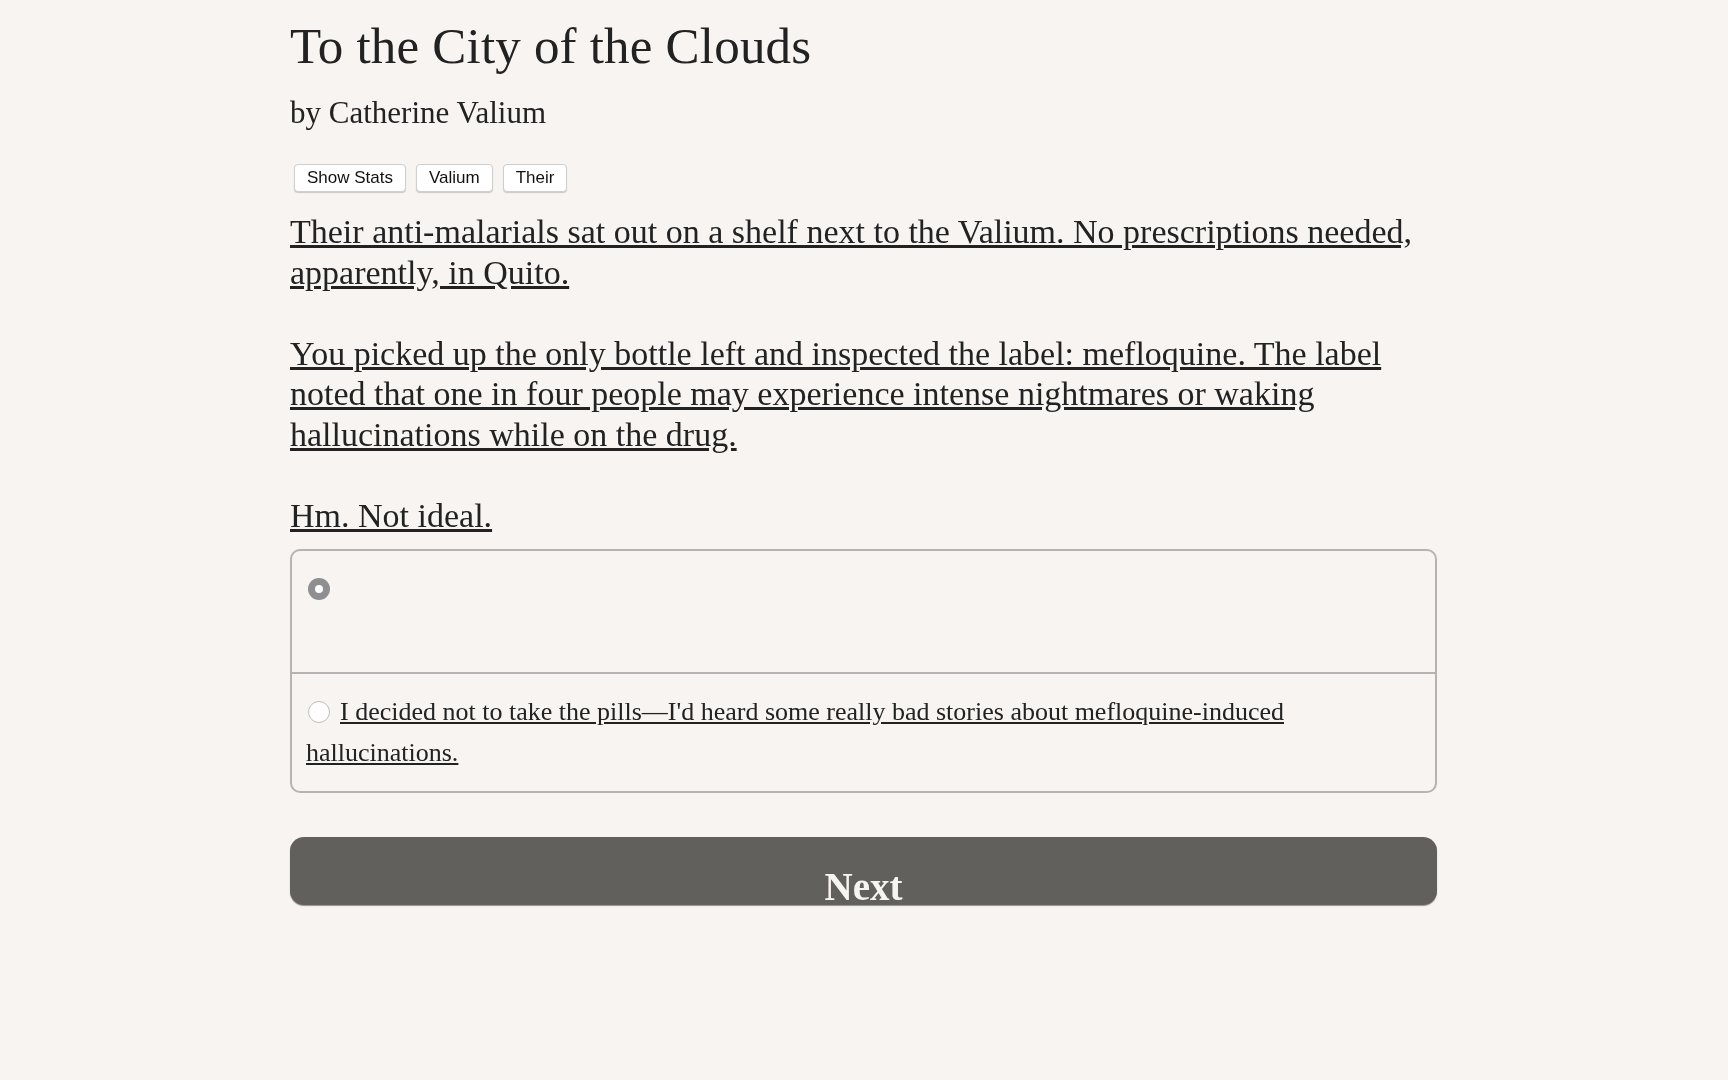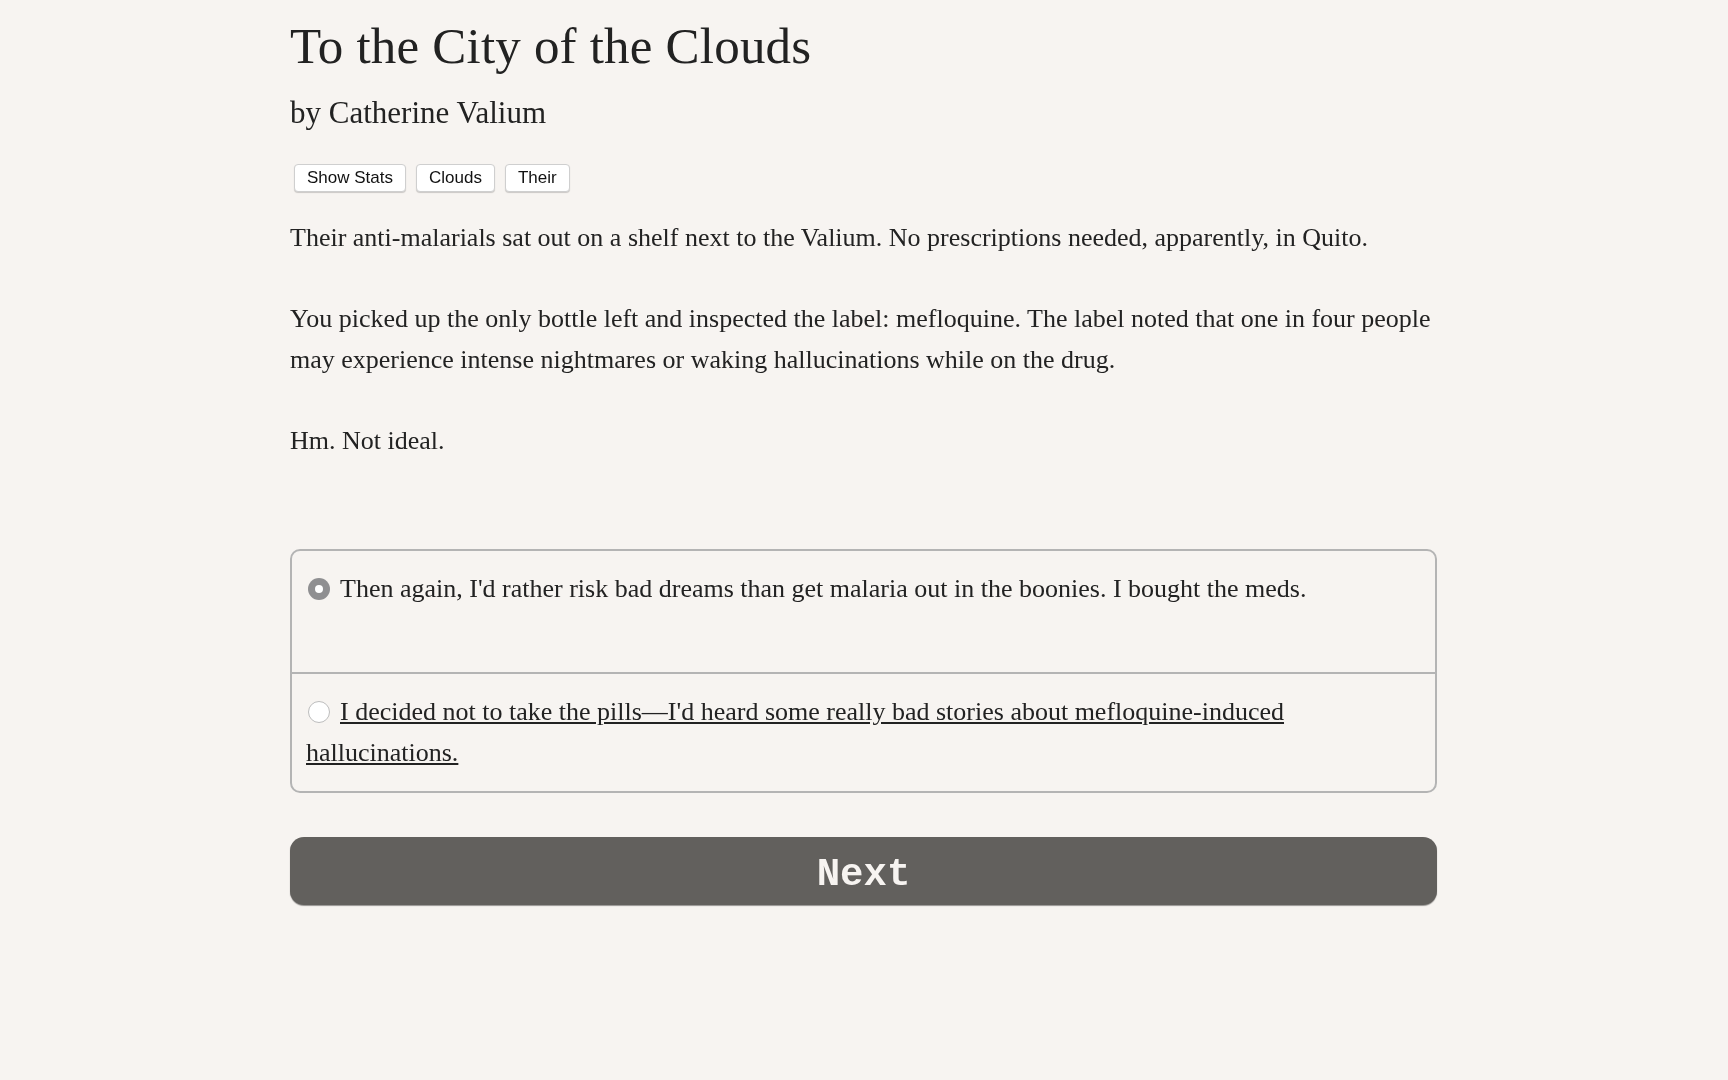--- a/index.html
+++ b/index.html
@@ -57,25 +57,26 @@
       border-radius: 4px;
       box-shadow: 0 1px 1px rgba(0,0,0,0.18);
       height: 28px;
       padding: 0 12px;
       line-height: 26px;
       box-sizing: border-box;
       cursor: pointer;
     }
     .story {
       position: absolute;
-      top: 218px;
+      top: 212px;
       left: 0;
       width: 1147px;
-      font-size: 26px;
+      font-size: 34px;
       line-height: 40.5px;
+      text-decoration: underline;
     }
     .story p {
       margin: 0 0 40.5px 0;
     }
     .choices {
       position: absolute;
       top: 549px;
       left: 0;
       width: 1147px;
       height: 244px;
@@ -129,51 +130,51 @@
       position: absolute;
       top: 837px;
       left: 0;
       width: 1147px;
       height: 68px;
       border: none;
       border-radius: 14px;
       background: #62605d;
       box-shadow: 0 1px 1px rgba(0,0,0,0.4);
       color: #f7f4f1;
-      font-family: Liberation Mono, monospace;
+      font-family: Liberation Serif, serif;
       font-weight: bold;
       font-size: 39px;
       line-height: 68px;
       text-align: center;
       cursor: pointer;
-      padding: 4px;
+      padding: 16px;
     }
   </style>
 </head>
 <body>
 
 <div class="page">
   <h1 class="title">To the City of the Clouds</h1>
   <h2 class="author">by Catherine Valium</h2>
 
   <div class="toolbar">
     <button class="tb-btn">Show Stats</button>
-    <button class="tb-btn">Clouds</button>
+    <button class="tb-btn">Valium</button>
     <button class="tb-btn">Their</button>
   </div>
 
   <div class="story">
     <p>Their anti-malarials sat out on a shelf next to the Valium. No prescriptions needed, apparently, in Quito.</p>
     <p>You picked up the only bottle left and inspected the label: mefloquine. The label noted that one in four people may experience intense nightmares or waking hallucinations while on the drug.</p>
     <p>Hm. Not ideal.</p>
   </div>
 
   <div class="choices">
     <div class="choice">
-      <span class="radio checked"></span><span>Then again, I'd rather risk bad dreams than get malaria out in the boonies. I bought the meds.</span>
+      <span class="radio checked"></span>
     </div>
     <div class="choice">
       <span class="radio unchecked"></span><span>I decided not to take the pills—I'd heard some really bad stories about mefloquine-induced hallucinations.</span>
     </div>
   </div>
 
   <button class="next-btn">Next</button>
 </div>
 
 </body></html>

